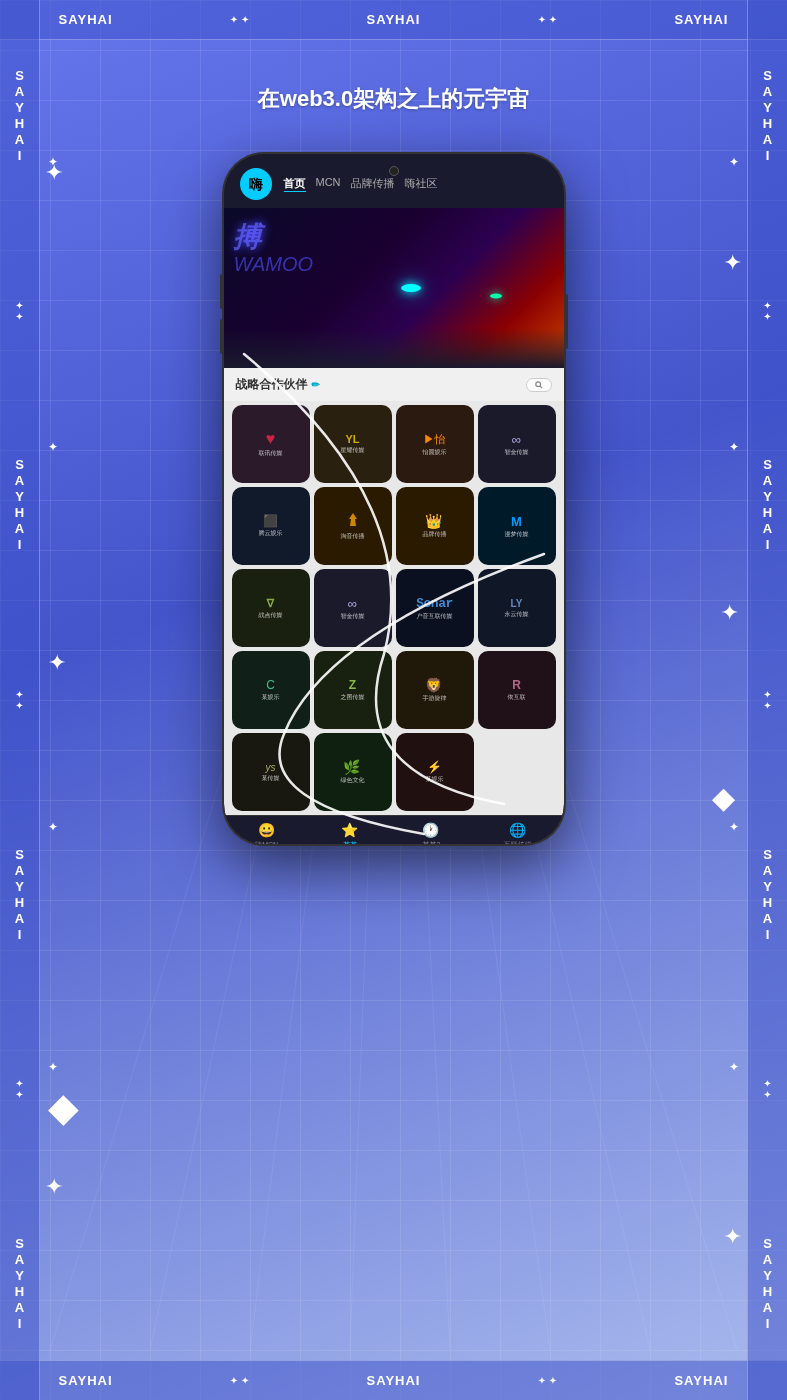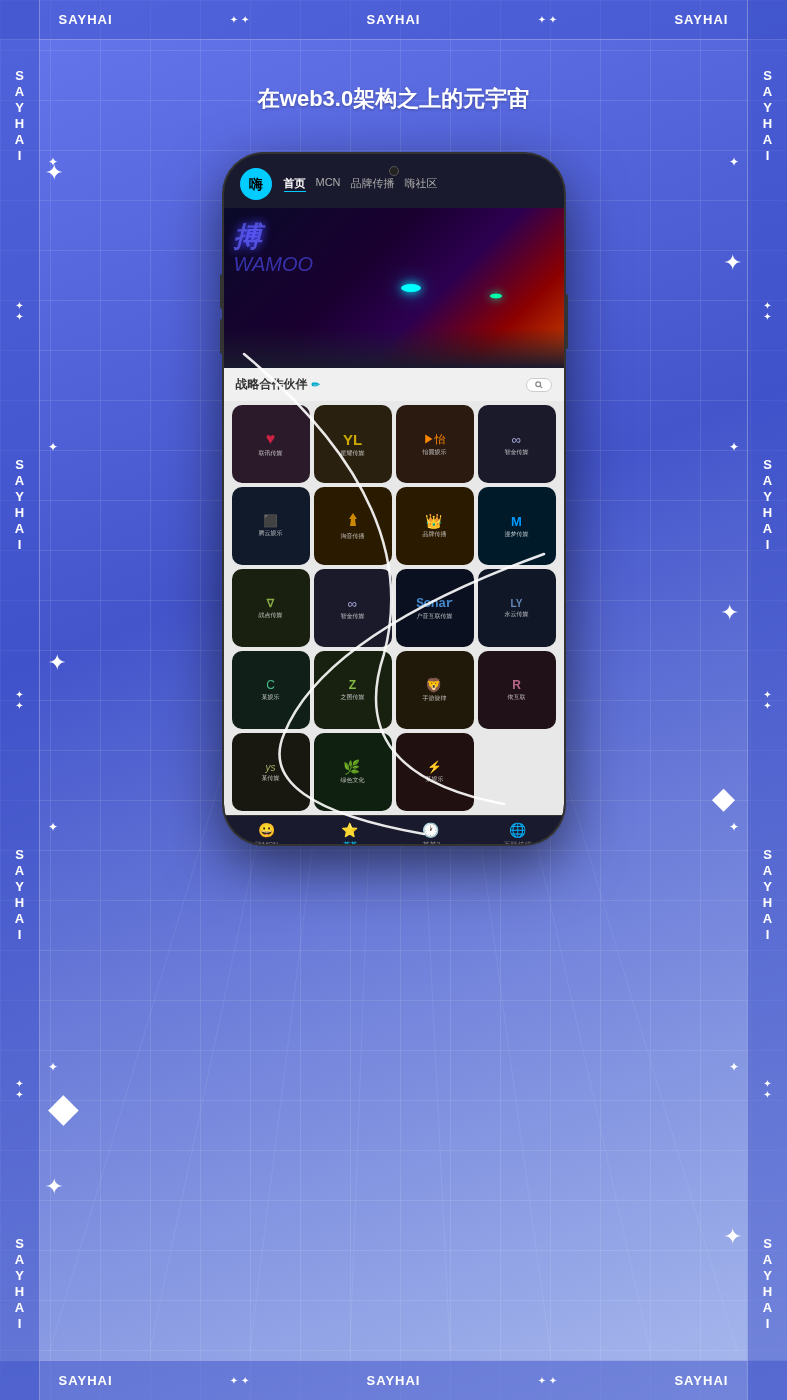--- a/index.html
+++ b/index.html
@@ -530,21 +530,21 @@
           </div>
         </div>
 
         <div class="logo-grid">
 
           <div class="logo-cell" style="background:#2a1a2a;">
             <span class="logo-icon" style="color:#cc2244;font-size:16px;">♥</span>
             <span class="logo-text">联讯传媒</span>
           </div>
           <div class="logo-cell" style="background:#2a2010;">
-            <span class="logo-icon" style="color:#ccaa00;font-size:15px;font-weight:bold;">YL</span>
+            <span class="logo-icon" style="color:#ccaa00;font-size:11px;font-weight:bold;">YL</span>
             <span class="logo-text">星耀传媒</span>
           </div>
           <div class="logo-cell" style="background:#2a1a10;">
             <span class="logo-icon" style="color:#ff8800;font-size:11px;">▶怡</span>
             <span class="logo-text">怡圆娱乐</span>
           </div>
           <div class="logo-cell" style="background:#1a1a2a;">
             <span class="logo-icon" style="color:#aaaadd;font-size:13px;">∞</span>
             <span class="logo-text">智金传媒</span>
           </div>

